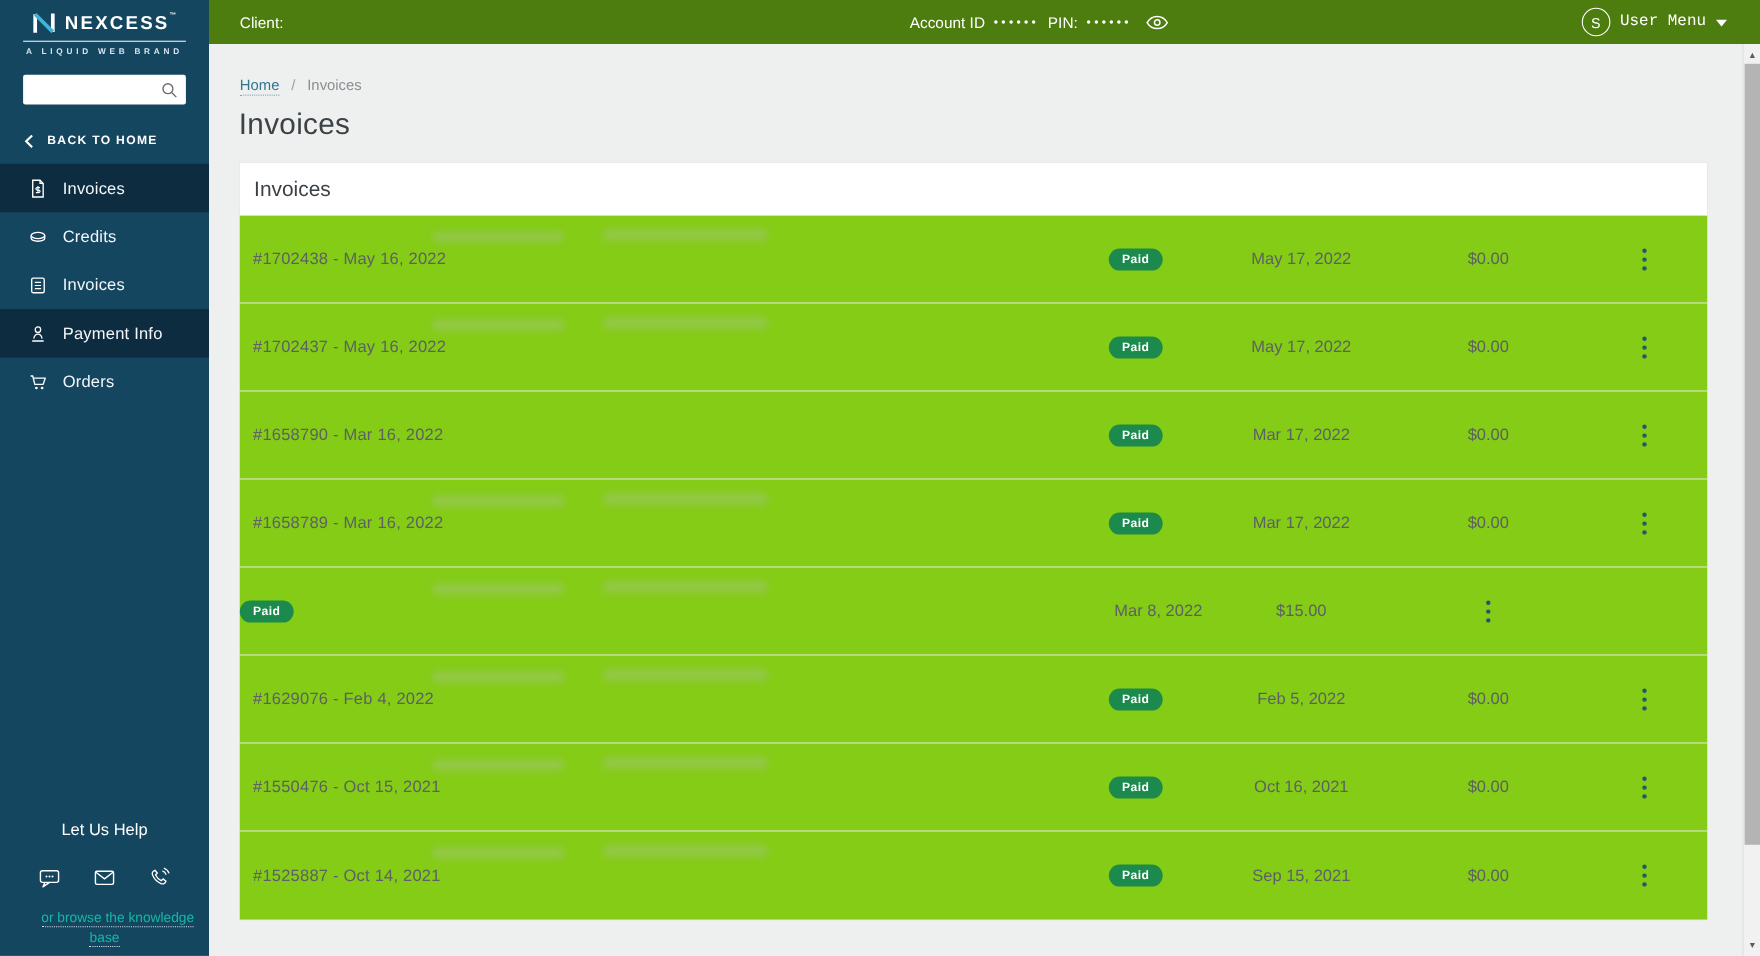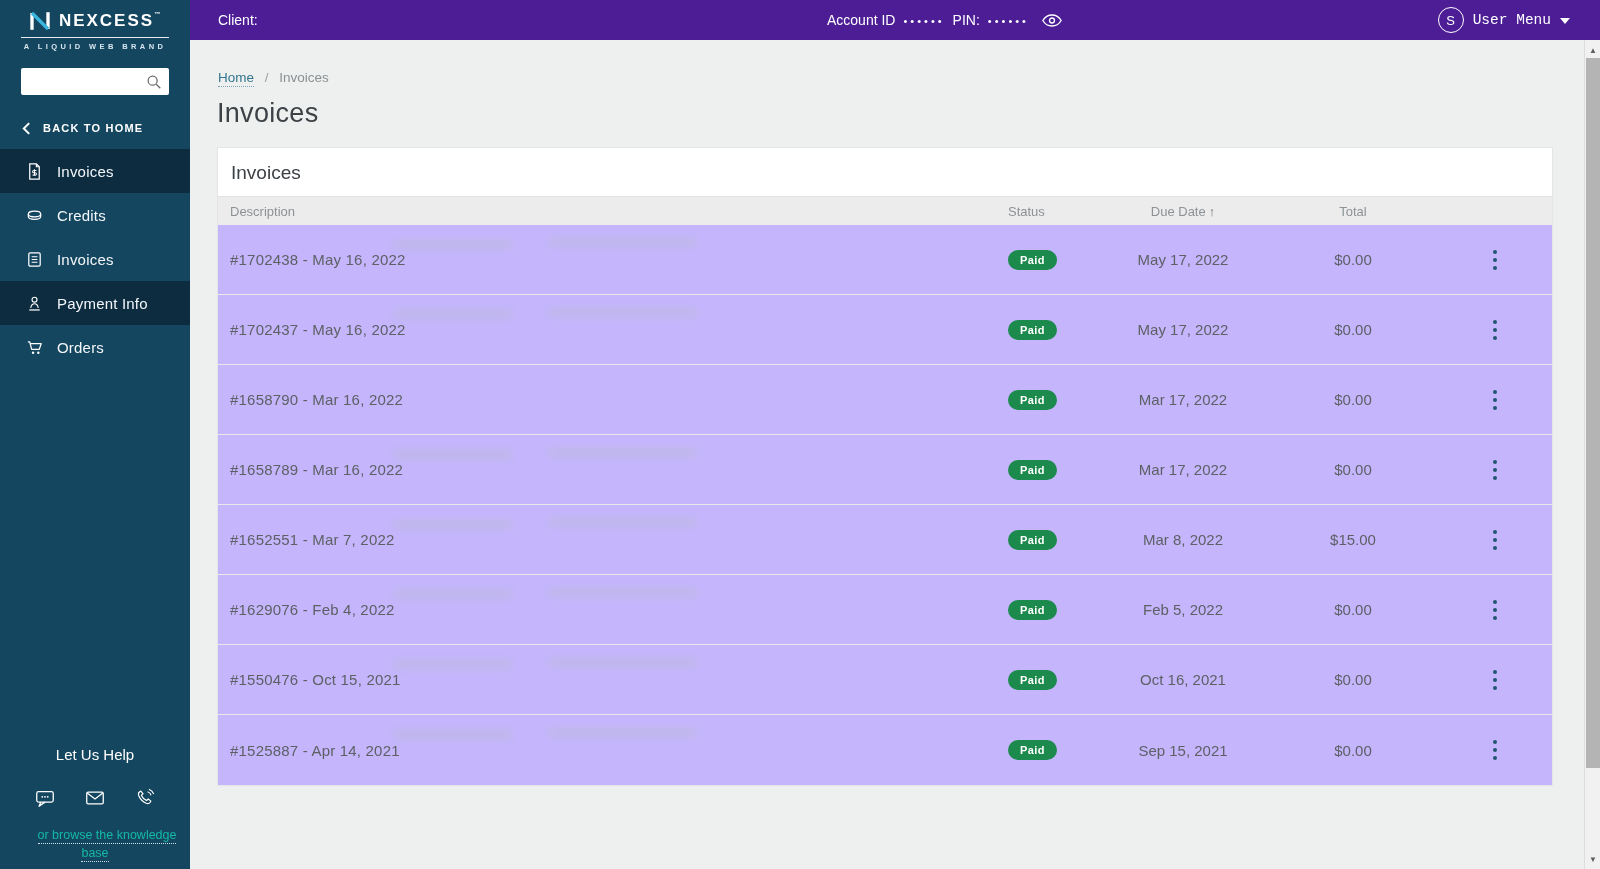--- a/index.html
+++ b/index.html
@@ -30,21 +30,21 @@
   .nav-icon { width:19px; height:19px; flex:0 0 auto; display:inline-flex; }
   .nav-label { font-size:15px; color:#f3f7fa; font-weight:500; letter-spacing:.2px; }
 
   .help-block { position:absolute; left:0; bottom:8px; width:190px; text-align:center; }
   .help-title { font-size:15px; color:#fff; font-weight:500; margin-bottom:24px; }
   .help-icons { display:flex; justify-content:center; gap:28px; margin-bottom:16px; }
   .help-icons .hicon { width:22px; height:22px; cursor:pointer; display:inline-flex; }
   .kb-link { font-size:12.5px; color:#14b8a6; border-bottom:1px dotted #cfe0ea; padding-bottom:1px; cursor:pointer;margin-left:24px; }
 
   
-  .topbar { position:absolute; left:190px; top:0; right:0; height:40px; background:#4c1d95; color:#fff; z-index:4; }
+  .topbar { position:absolute; left:190px; top:0; right:0; height:40px; background:#4d7c0f; color:#fff; z-index:4; }
   .client-label { position:absolute; left:28px; top:12px; font-size:14px; }
   .account-group { position:absolute; left:637px; top:0; height:40px; display:flex; align-items:center; gap:8px; font-size:14px; }
   .mask-dots { font-size:11px; letter-spacing:3px; position:relative; top:1px; }
   .eye-btn { width:22px; height:15px; margin-left:4px; cursor:pointer; display:inline-flex; }
   .user-group { position:absolute; right:30px; top:0; height:40px; display:flex; align-items:center; gap:9px; cursor:pointer; }
   .avatar { width:26px; height:26px; border:1.5px solid #fff; border-radius:50%; display:flex; align-items:center; justify-content:center; font-size:13px; }
   .user-label { font-size:14.5px;font-family:Liberation Mono, monospace; }
   .caret-down { width:0; height:0; border-left:5px solid transparent; border-right:5px solid transparent; border-top:6px solid #fff; margin-top:2px; }
 
   
@@ -58,21 +58,21 @@
   .card-title { font-size:19px; color:#3c4146; padding:14px 0 12px 13px; }
 
   .grid-row { display:grid; grid-template-columns:790px 90px 170px 170px 1fr; align-items:center; }
   .thead { background:#ececec; border-top:1px solid #e2e2e2; height:29px; font-size:13px; color:#8d9296; }
   .th-desc { padding-left:12px; }
   .th-status { }
   .th-due { text-align:center; cursor:pointer; }
   .th-total { text-align:center; }
   .sort-arrow { font-size:13px; color:#6f7478; margin-left:3px; }
 
-  .t-row { height:70px; border-bottom:1px solid #e7e8e8; background:#c4b5fd; position:relative; cursor:pointer; }
+  .t-row { height:80px; border-bottom:1px solid #e7e8e8; background:#84cc16; position:relative; cursor:pointer; }
   .t-row:last-child { border-bottom:none; }
   .cell-desc { padding-left:12px; font-size:15px; color:#5d6165; letter-spacing:.2px; }
   .cell-status { }
   .badge { display:inline-block; background:#1d8a4d; color:#fff; font-size:11px; font-weight:bold; letter-spacing:.4px; padding:4px 12px; border-radius:11px; }
   .cell-due { text-align:center; font-size:15px; color:#5d6165; }
   .cell-total { text-align:center; font-size:15px; color:#5d6165; }
   .cell-actions { display:flex; justify-content:center; }
   .kebab { padding:6px 10px; cursor:pointer; display:flex; flex-direction:column; gap:4px; align-items:center; }
   .kebab i { width:4px; height:4px; border-radius:50%; background:#23556f; display:block; }
 
@@ -229,27 +229,20 @@
 <div class="main">
   <div class="breadcrumb">
     <span class="bc-home">Home</span>
     <span class="bc-sep">/</span>
     <span>Invoices</span>
   </div>
   <div class="page-title">Invoices</div>
 
   <div class="card">
     <div class="card-title">Invoices</div>
-    <div class="grid-row thead">
-      <div class="th-desc">Description</div>
-      <div class="th-status">Status</div>
-      <div class="th-due"><span>Due Date</span><span class="sort-arrow">↑</span></div>
-      <div class="th-total">Total</div>
-      <div></div>
-    </div>
     <div id="rows-container">
         <div class="grid-row t-row redacted">
     <div class="cell-desc">#1702438 - May 16, 2022</div>
     <div class="cell-status"><span class="badge">Paid</span></div>
     <div class="cell-due">May 17, 2022</div>
     <div class="cell-total">$0.00</div>
     <div class="cell-actions">
             <span class="kebab">
               <i></i>
               <i></i>
@@ -297,21 +290,20 @@
             <span class="kebab">
               <i></i>
               <i></i>
               <i></i>
             </span>
           </div>
     <span class="redact-a"></span>
     <span class="redact-b"></span>
   </div>
         <div class="grid-row t-row redacted">
-    <div class="cell-desc">#1652551 - Mar 7, 2022</div>
     <div class="cell-status"><span class="badge">Paid</span></div>
     <div class="cell-due">Mar 8, 2022</div>
     <div class="cell-total">$15.00</div>
     <div class="cell-actions">
             <span class="kebab">
               <i></i>
               <i></i>
               <i></i>
             </span>
           </div>
@@ -342,21 +334,21 @@
             <span class="kebab">
               <i></i>
               <i></i>
               <i></i>
             </span>
           </div>
     <span class="redact-a"></span>
     <span class="redact-b"></span>
   </div>
         <div class="grid-row t-row redacted">
-    <div class="cell-desc">#1525887 - Apr 14, 2021</div>
+    <div class="cell-desc">#1525887 - Oct 14, 2021</div>
     <div class="cell-status"><span class="badge">Paid</span></div>
     <div class="cell-due">Sep 15, 2021</div>
     <div class="cell-total">$0.00</div>
     <div class="cell-actions">
             <span class="kebab">
               <i></i>
               <i></i>
               <i></i>
             </span>
           </div>

